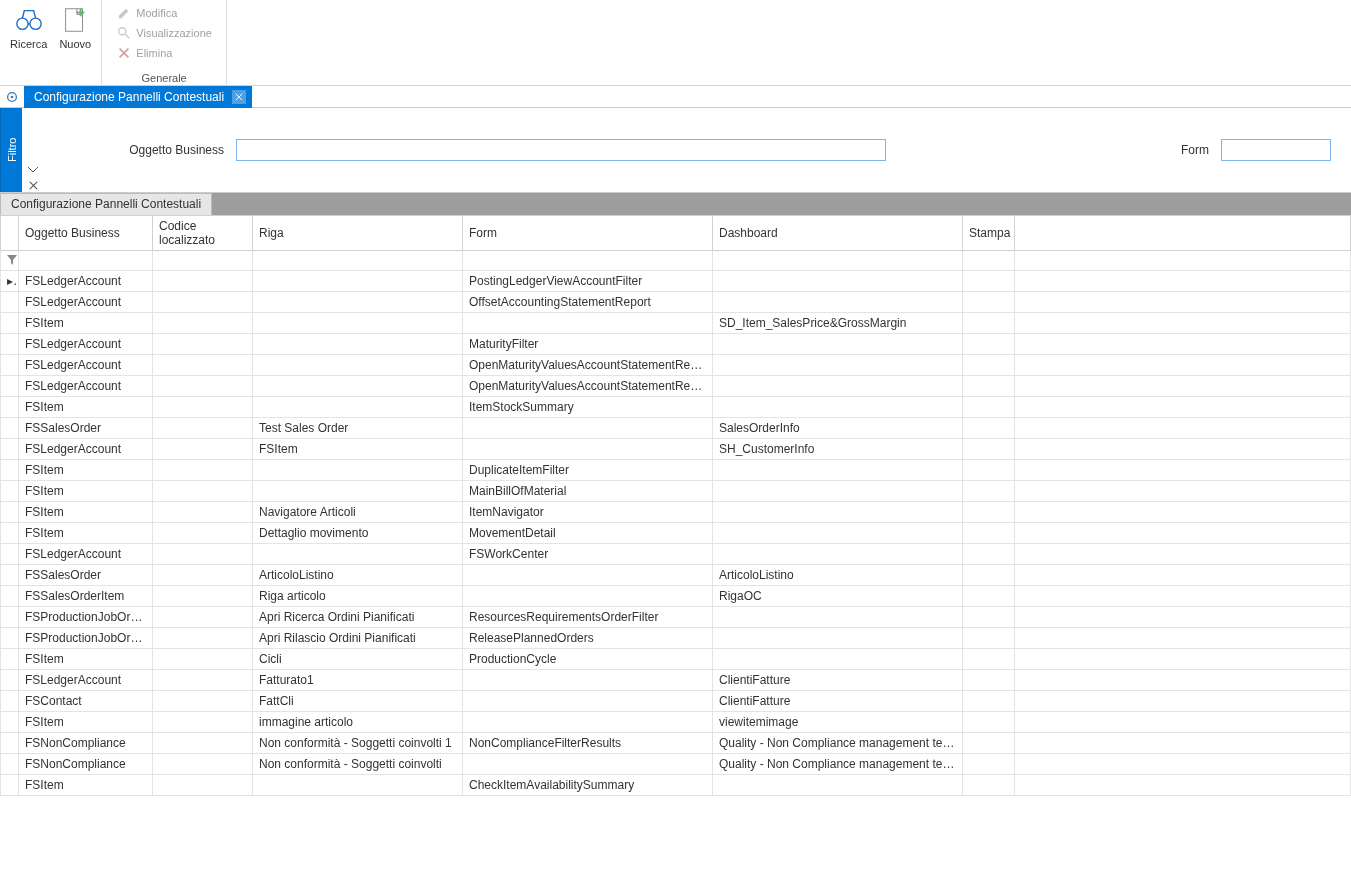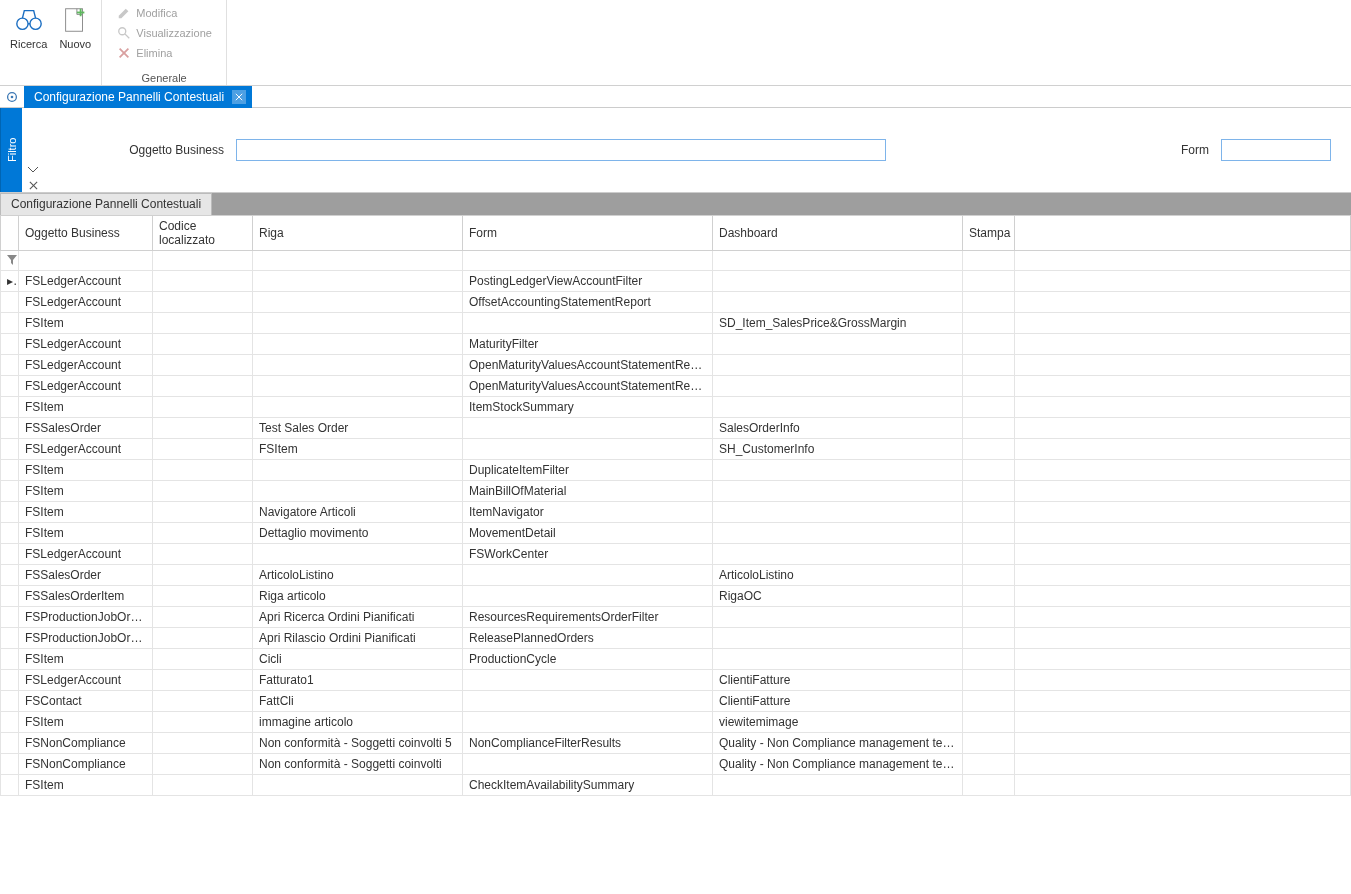--- a/index.html
+++ b/index.html
@@ -427,21 +427,21 @@
         <td>immagine articolo</td>
         <td></td>
         <td>viewitemimage</td>
         <td></td>
         <td></td>
       </tr>
       <tr>
         <td class="row-marker"></td>
         <td>FSNonCompliance</td>
         <td></td>
-        <td>Non conformità - Soggetti coinvolti 5</td>
+        <td>Non conformità - Soggetti coinvolti 1</td>
         <td>NonComplianceFilterResults</td>
         <td>Quality - Non Compliance management team</td>
         <td></td>
         <td></td>
       </tr>
       <tr>
         <td class="row-marker"></td>
         <td>FSNonCompliance</td>
         <td></td>
         <td>Non conformità - Soggetti coinvolti</td>

